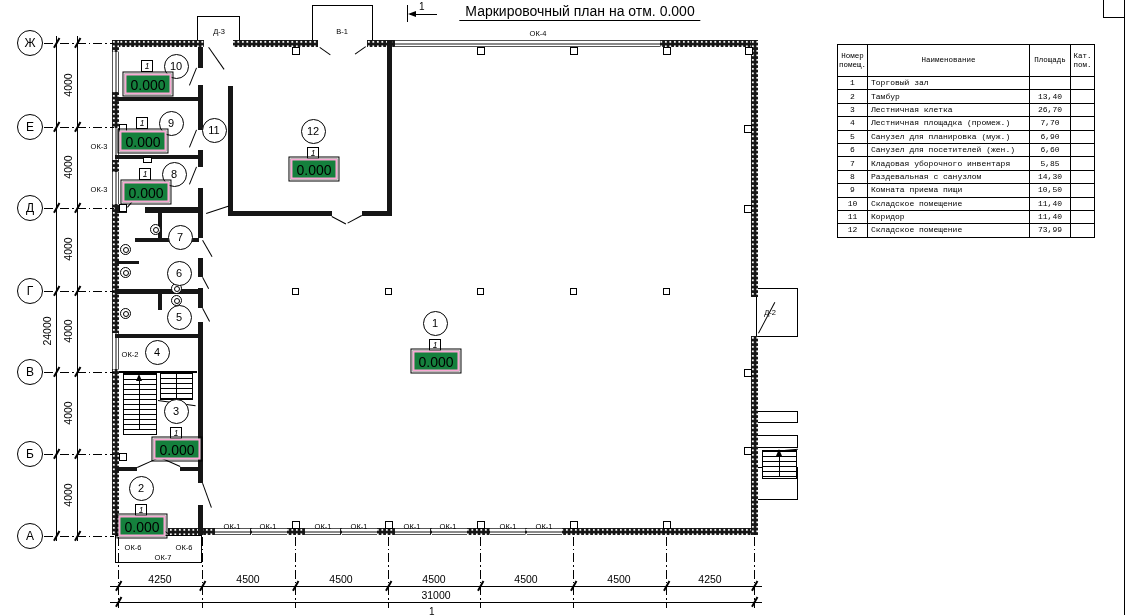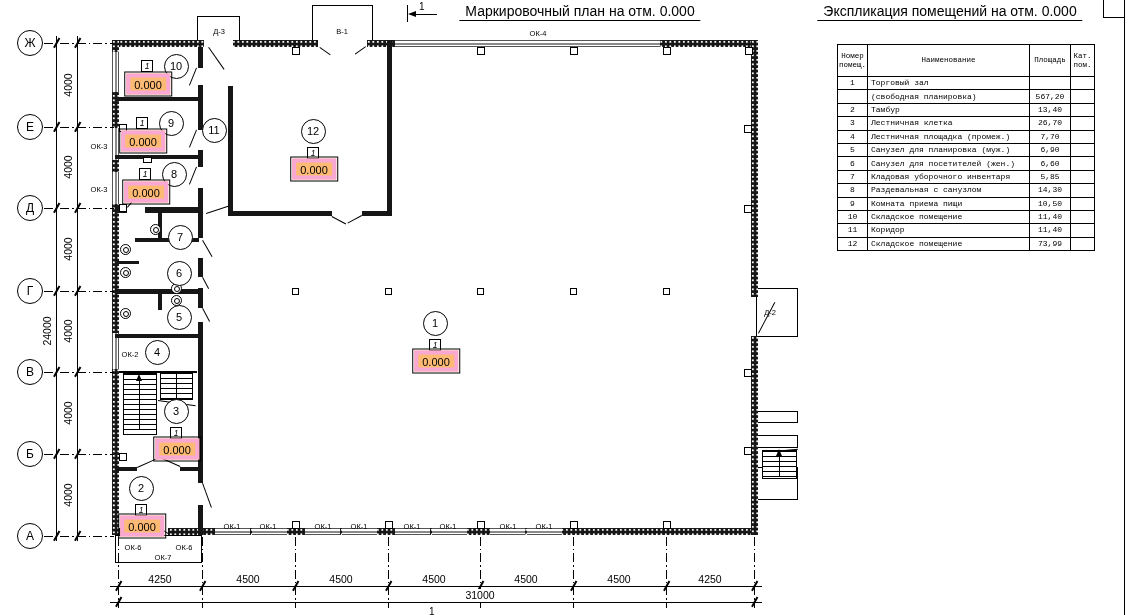--- a/index.html
+++ b/index.html
@@ -15,21 +15,21 @@
   .gapw{background:#fff}
   .winv{background:#fff;border-left:1px solid #555;border-right:1px solid #555;box-sizing:border-box}
   .winv::after{content:"";position:absolute;left:2.4px;top:0;bottom:0;width:1.4px;background:#8a8a8a}
   .winh{background:#fff;border-top:1px solid #555;border-bottom:1px solid #555;box-sizing:border-box}
   .winh::after{content:"";position:absolute;top:2.4px;left:0;right:0;height:1.4px;background:#8a8a8a}
   .thinrect{border:1.4px solid #000;background:#fff;box-sizing:border-box}
   .leaf{height:0;border-top:1.3px solid #000;transform-origin:0 0}
   .axis-circle{width:26px;height:26px;border:1.3px solid #000;border-radius:50%;background:#fff;display:flex;align-items:center;justify-content:center;font-size:12px;z-index:4;box-sizing:border-box}
   .room-circle{width:25px;height:25px;border:1.3px solid #000;border-radius:50%;background:#fff;display:flex;align-items:center;justify-content:center;font-size:11px;z-index:6;box-sizing:border-box}
   .sqmark{width:12px;height:12px;border:1px solid #000;background:#fff;display:flex;align-items:center;justify-content:center;font-size:8.5px;font-style:italic;z-index:6;box-sizing:border-box;transform:translate(-50%,-50%)}
-  .lvl{border:4px solid #f9a8d4;outline:1px solid #000;outline-offset:1.5px;background:#fdba74;font-size:11px;padding:0.5px 4px;z-index:6;white-space:nowrap;transform:translate(-50%,-50%)}
+  .lvl{border:2px solid #f9a8d4;outline:1px solid #000;outline-offset:1.5px;background:#15803d;font-size:14px;padding:0.5px 4px;z-index:6;white-space:nowrap;transform:translate(-50%,-50%)}
   .lbl{font-size:7.5px;white-space:nowrap;z-index:5;transform:translate(-50%,-50%)}
   .dimtext{font-size:10.5px;white-space:nowrap;z-index:3;transform:translate(-50%,-50%);background:#fff;padding:0 2px}
   .dimtext.rot{transform:translate(-50%,-50%) rotate(-90deg)}
   .pil{width:6px;height:6px;border:1.5px solid #000;background:#fff;z-index:3;box-sizing:content-box}
   .colsq{width:5px;height:5px;border:1.7px solid #000;background:#fff;z-index:3}
   .wc{width:9px;height:9px;border:1.5px solid #000;border-radius:50%;background:#fff;z-index:3}
   .wc::after{content:"";position:absolute;inset:1.5px;border:1px solid #000;border-radius:50%}
   .st{border:1px solid #000;background-color:#fff;background-image:repeating-linear-gradient(to bottom,#000 0 1px,transparent 1px 5px);z-index:2;box-sizing:border-box}
   .vl{width:1.3px;background:#000;z-index:4}
   .tri-up{width:0;height:0;border-left:3px solid transparent;border-right:3px solid transparent;border-bottom:7px solid #000;z-index:4}
@@ -221,21 +221,21 @@
       <div class="abs tick" style="left:748.5px;top:585.2px;width:11px;height:1.5px;"></div>
       <div class="abs tick" style="left:112.5px;top:601.2px;width:11px;height:1.5px;"></div>
       <div class="abs tick" style="left:748.5px;top:601.2px;width:11px;height:1.5px;"></div>
       <div class="abs dimtext" style="left:160px;top:579px;">4250</div>
       <div class="abs dimtext" style="left:248px;top:579px;">4500</div>
       <div class="abs dimtext" style="left:341px;top:579px;">4500</div>
       <div class="abs dimtext" style="left:434px;top:579px;">4500</div>
       <div class="abs dimtext" style="left:526px;top:579px;">4500</div>
       <div class="abs dimtext" style="left:619px;top:579px;">4500</div>
       <div class="abs dimtext" style="left:710px;top:579px;">4250</div>
-      <div class="abs dimtext" style="left:436px;top:595px;margin-left:44px;">31000</div>
+      <div class="abs dimtext" style="left:436px;top:595px;">31000</div>
       <div class="abs lbl" style="left:538px;top:33px;">ОК-4</div>
       <div class="abs lbl" style="left:219px;top:31px;">Д-3</div>
       <div class="abs lbl" style="left:342px;top:31px;">В-1</div>
       <div class="abs lbl" style="left:99px;top:146px;">ОК-3</div>
       <div class="abs lbl" style="left:99px;top:189px;">ОК-3</div>
       <div class="abs lbl" style="left:130px;top:354px;">ОК-2</div>
       <div class="abs lbl" style="left:770px;top:312px;">Д-2</div>
       <div class="abs lbl" style="left:150px;top:522px;">Д-1</div>
       <div class="abs lbl" style="left:133px;top:547px;">ОК-6</div>
       <div class="abs lbl" style="left:184px;top:547px;">ОК-6</div>
@@ -270,21 +270,20 @@
       <div class="abs lvl" style="left:436px;top:361px;">0.000</div>
       <div class="abs room-circle" style="left:163.5px;top:398.5px;width:25px;height:25px;">3</div>
       <div class="abs sqmark" style="left:176px;top:433px;">1</div>
       <div class="abs lvl" style="left:177px;top:449px;">0.000</div>
       <div class="abs room-circle" style="left:128.5px;top:475.5px;width:25px;height:25px;">2</div>
       <div class="abs sqmark" style="left:141px;top:510px;">1</div>
       <div class="abs lvl" style="left:142px;top:526px;">0.000</div>
     </div>
 
   <div class="abs title" style="left:580px;top:3px">Маркировочный план на отм. 0.000</div>
-  <div class="abs title" style="left:950px;top:3px">Экспликация помещений на отм. 0.000</div>
 
   <div class="abs solid" style="left:407px;top:5px;width:1.3px;height:17px"></div>
   <div class="abs solid" style="left:410px;top:13.5px;width:27px;height:1.3px"></div>
   <div class="abs tri-left" style="left:408px;top:11px"></div>
   <div class="abs" style="left:419px;top:1px;font-size:10px">1</div>
 
   <div class="abs" style="left:837px;top:44px">
       <table class="expl">
         <colgroup>
           <col style="width: 30px;">
@@ -301,26 +300,20 @@
           </tr>
         </thead>
         <tbody>
           <tr>
             <td class="num">1</td>
             <td class="name">Торговый зал</td>
             <td class="area"></td>
             <td class="kat"></td>
           </tr>
           <tr>
-            <td class="num"></td>
-            <td class="name">(свободная планировка)</td>
-            <td class="area">567,20</td>
-            <td class="kat"></td>
-          </tr>
-          <tr>
             <td class="num">2</td>
             <td class="name">Тамбур</td>
             <td class="area">13,40</td>
             <td class="kat"></td>
           </tr>
           <tr>
             <td class="num">3</td>
             <td class="name">Лестничная клетка</td>
             <td class="area">26,70</td>
             <td class="kat"></td>

